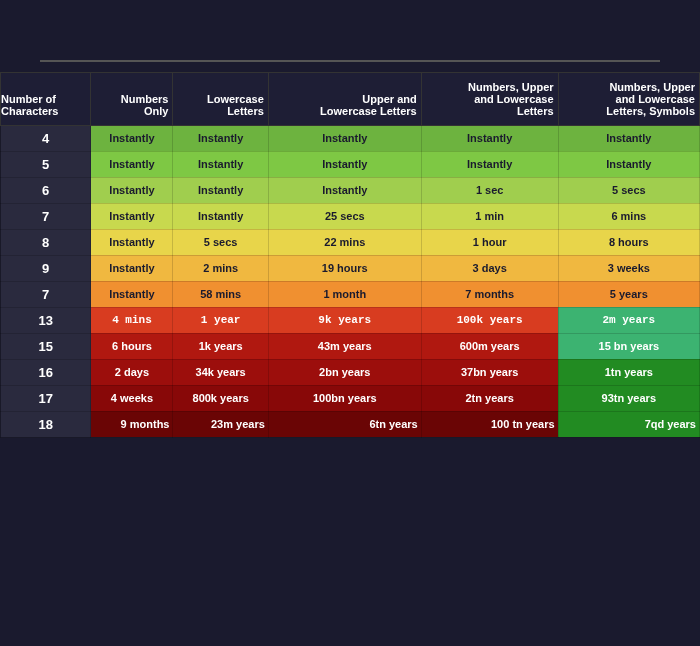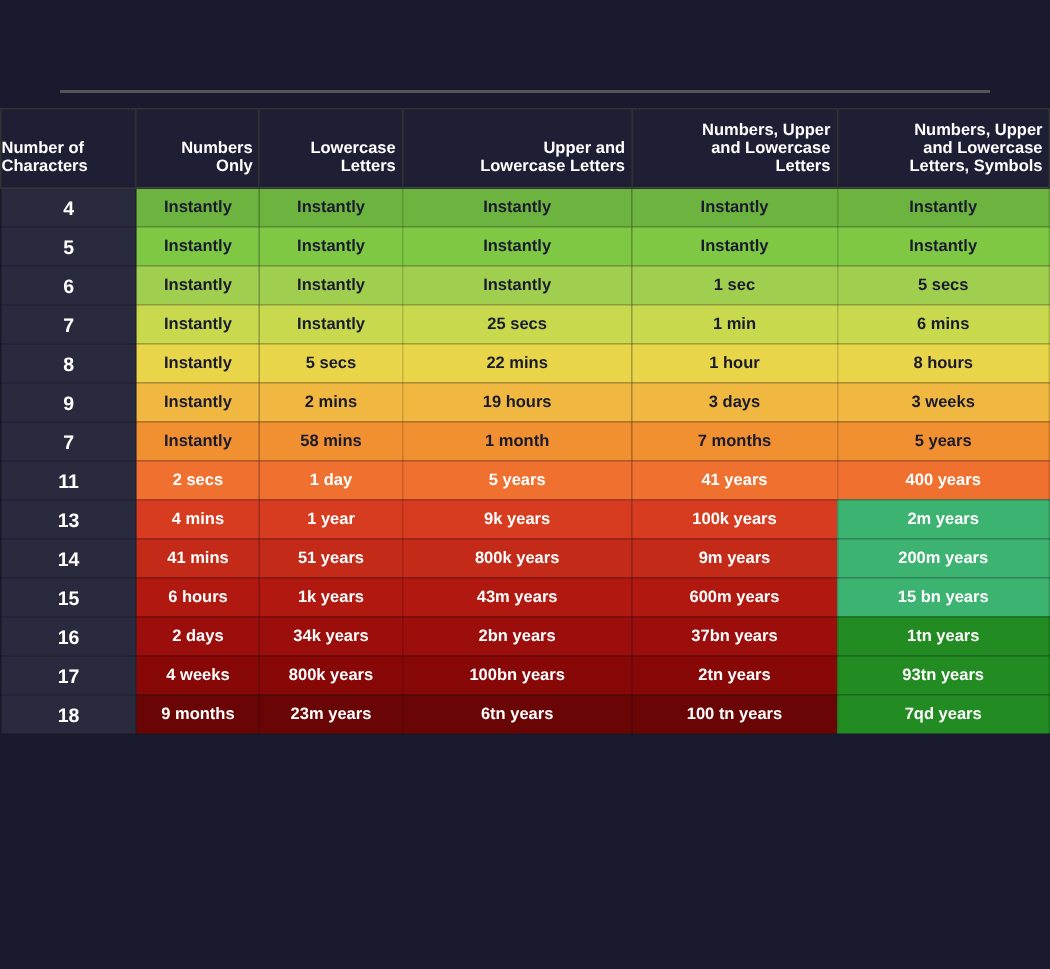--- a/index.html
+++ b/index.html
@@ -71,26 +71,26 @@
     
     .row-4 td:not(:first-child) { background: #6db33f; color: #1a1a2e; }
     .row-5 td:not(:first-child) { background: #7ec844; color: #1a1a2e; }
     .row-6 td:not(:first-child) { background: #a0ce4e; color: #1a1a2e; }
     .row-7 td:not(:first-child) { background: #c8d94e; color: #1a1a2e; }
     .row-8 td:not(:first-child) { background: #e8d54a; color: #1a1a2e; }
     .row-9 td:not(:first-child) { background: #f0b840; color: #1a1a2e; }
     .row-10 td:not(:first-child) { background: #f09030; color: #1a1a2e; }
     .row-11 td:not(:first-child) { background: #f07030; color: white; }
     .row-12 td:not(:first-child) { background: #e84c28; color: white; }
-    .row-13 td:not(:first-child) { background: #d83c20; color: white; }
+    .row-13 td:not(:first-child) { background: #d83c20; color: white; font-family: Liberation Mono, monospace; }
     .row-14 td:not(:first-child) { background: #c42a18; color: white; }
     .row-15 td:not(:first-child) { background: #b01810; color: white; }
     .row-16 td:not(:first-child) { background: #9c0e0c; color: white; }
     .row-17 td:not(:first-child) { background: #880808; color: white; }
-    .row-18 td:not(:first-child) { background: #6a0505; color: white; }
+    .row-18 td:not(:first-child) { background: #6a0505; color: white; text-align: right; }
 
     
     .cell-green { background: #3cb371 !important; color: white !important; }
     .cell-darkgreen { background: #228b22 !important; color: white !important; }
   </style>
 </head>
 <body>
 
 <div class="container">
   <div class="header">
@@ -163,44 +163,28 @@
             <td>3 weeks</td>
           </tr>
           <tr class="row-10">
             <td>7</td>
             <td>Instantly</td>
             <td>58 mins</td>
             <td>1 month</td>
             <td>7 months</td>
             <td>5 years</td>
           </tr>
-          <tr class="row-11">
-            <td>11</td>
-            <td>2 secs</td>
-            <td>1 day</td>
-            <td>5 years</td>
-            <td>41 years</td>
-            <td>400 years</td>
-          </tr>
           <tr class="row-13">
             <td>13</td>
             <td>4 mins</td>
             <td>1 year</td>
             <td>9k years</td>
             <td>100k years</td>
             <td class="cell-green">2m years</td>
           </tr>
-          <tr class="row-14">
-            <td>14</td>
-            <td>41 mins</td>
-            <td>51 years</td>
-            <td>800k years</td>
-            <td>9m years</td>
-            <td class="cell-green">200m years</td>
-          </tr>
           <tr class="row-15">
             <td>15</td>
             <td>6 hours</td>
             <td>1k years</td>
             <td>43m years</td>
             <td>600m years</td>
             <td class="cell-green">15 bn years</td>
           </tr>
           <tr class="row-16">
             <td>16</td>

